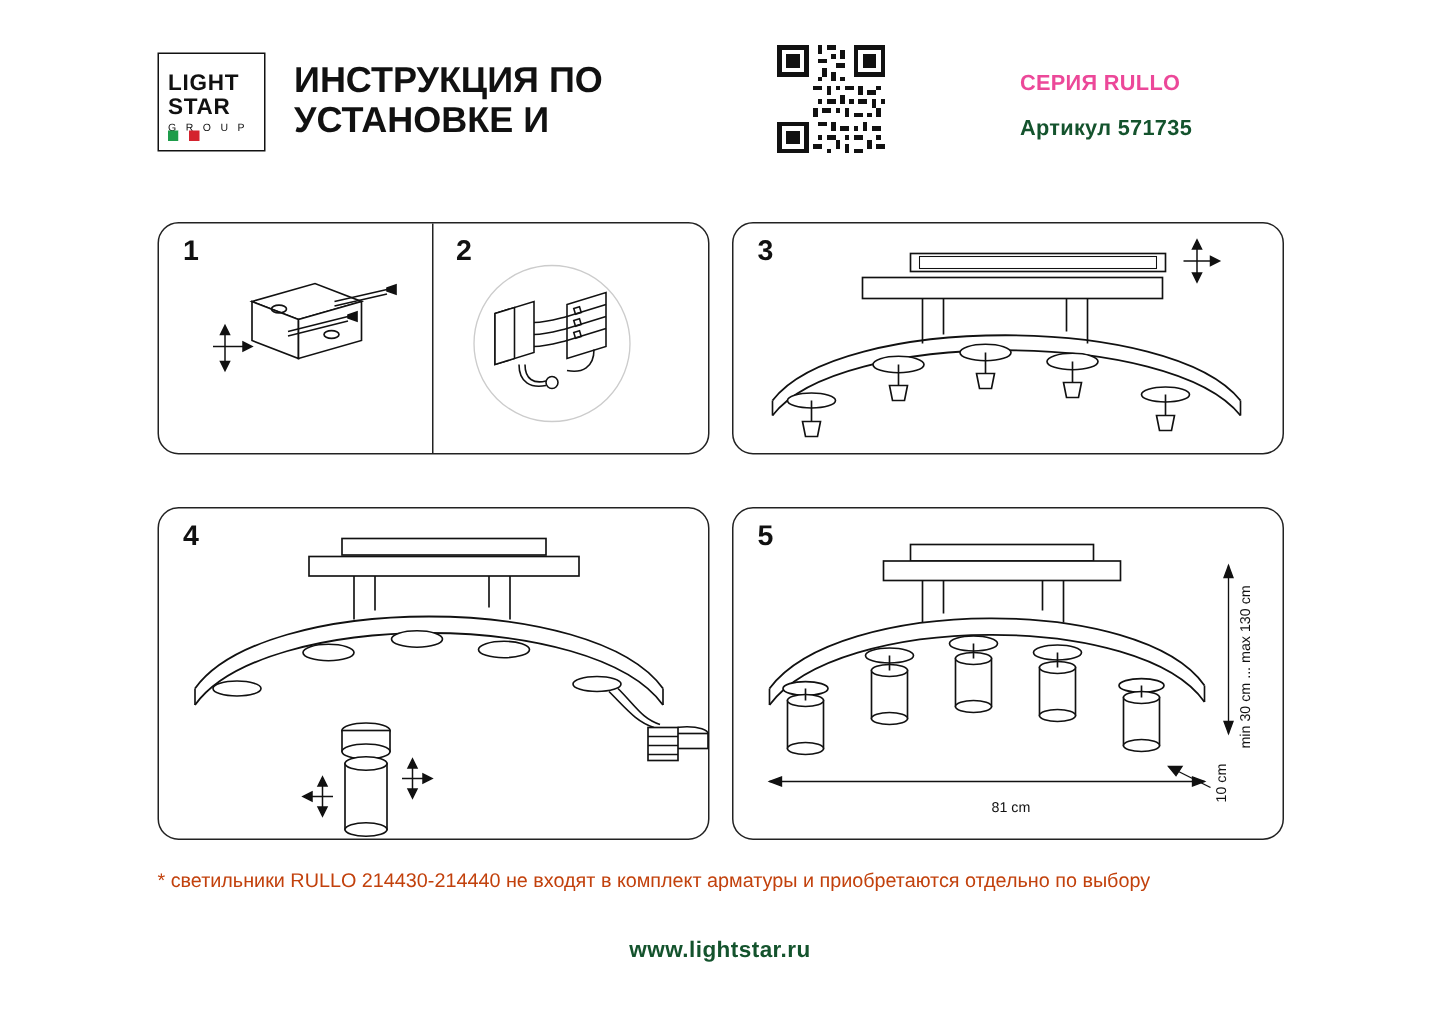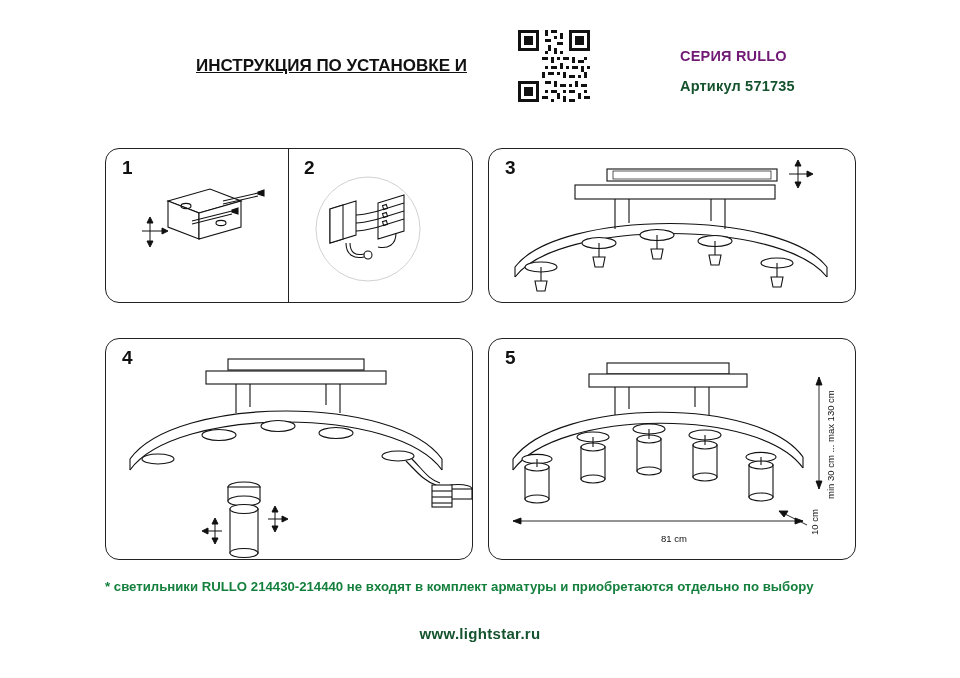--- a/index.html
+++ b/index.html
@@ -58,42 +58,41 @@
     width: 21px; height: 7px;
     display: flex;
   }
   .logo .flag i { flex: 1; display:block; }
   .logo .flag .g { background: #1e9c4a; }
   .logo .flag .w { background: #ffffff; }
   .logo .flag .r { background: #d4232e; }
 
   .title {
     position: absolute;
-    left: 196px; top: 52px;
+    left: 196px; top: 40px;
     width: 320px;
-    font-size: 17px;
+    font-size: 24px;
     font-weight: bold;
     line-height: 27px;
     color: #111;
-    text-decoration: underline;
   }
 
   .qr {
     position: absolute;
     left: 518px; top: 30px;
     width: 72px; height: 72px;
   }
   .qr svg { display: block; }
 
   .series {
     position: absolute;
     left: 680px; top: 48px;
     font-size: 14.5px;
     font-weight: bold;
-    color: #701a75;
+    color: #ec4899;
     letter-spacing: 0.2px;
   }
   .article {
     position: absolute;
     left: 680px; top: 78px;
     font-size: 14.5px;
     font-weight: bold;
     color: #14532d;
     letter-spacing: 0.2px;
   }
@@ -128,22 +127,22 @@
   #p3 { left: 488px; top: 148px; width: 368px; height: 155px; }
   #p4 { left: 105px; top: 338px; width: 368px; height: 222px; }
   #p5 { left: 488px; top: 338px; width: 368px; height: 222px; }
 
   
   .footnote {
     position: absolute;
     left: 105px; top: 578px;
     width: 760px;
     font-size: 13.2px;
-    font-weight: bold;
-    color: #15803d;
+    font-weight: normal;
+    color: #c2410c;
     line-height: 18px;
   }
   .site {
     position: absolute;
     left: 0; top: 625px;
     width: 960px;
     text-align: center;
     font-size: 15px;
     font-weight: bold;
     color: #14532d;
@@ -162,20 +161,30 @@
     white-space: nowrap;
   }
 </style>
 </head>
 <body>
 
 <div class="page">
 
   <div class="header">
 
+    <div class="logo">
+      <div class="l1">LIGHT</div>
+      <div class="l2">STAR</div>
+      <div class="l3">G R O U P</div>
+      <div class="flag">
+        <i class="g"></i>
+          <i class="w"></i>
+          <i class="r"></i>
+      </div>
+    </div>
 
     <div class="title">
       <div>ИНСТРУКЦИЯ ПО УСТАНОВКЕ И</div>
     </div>
 
     <div class="qr">
       <svg width="72" height="72" viewBox="0 0 24 24" shape-rendering="crispEdges">
         <rect x="0" y="0" width="24" height="24" fill="#ffffff"></rect>
         <g fill="#111111">
           <rect x="0" y="0" width="7" height="1"></rect>

